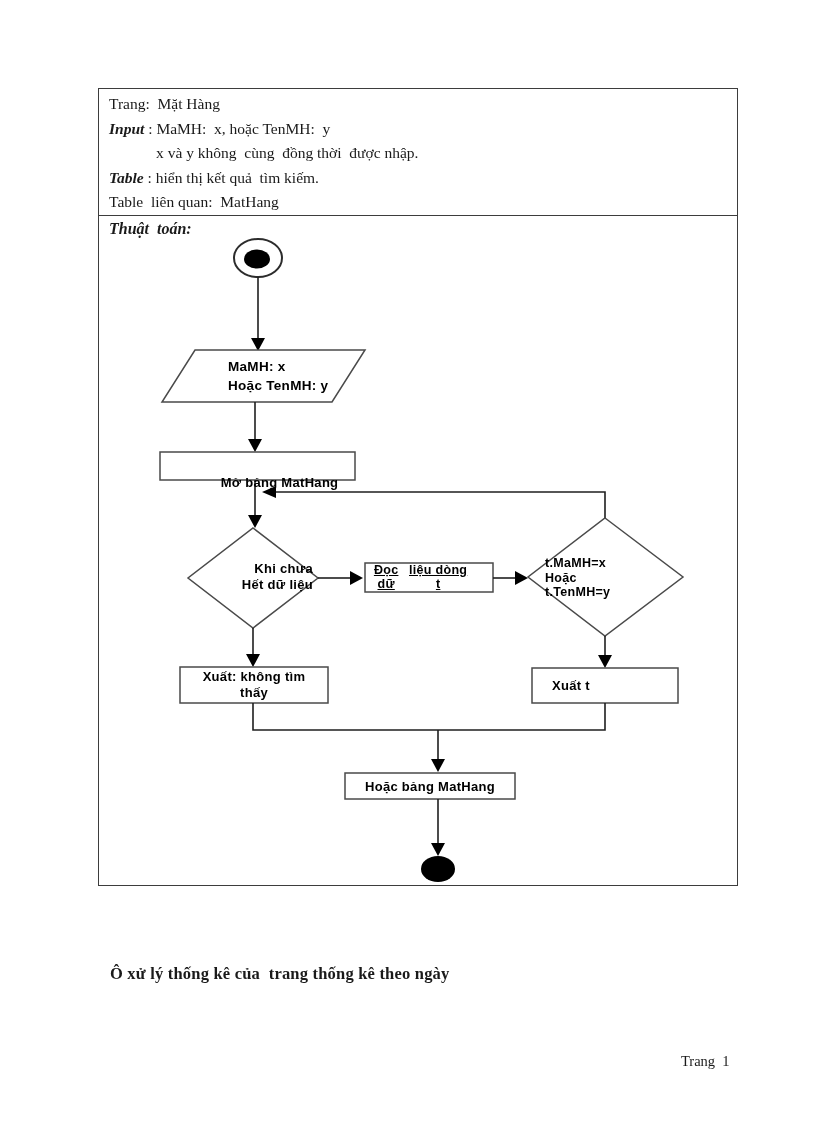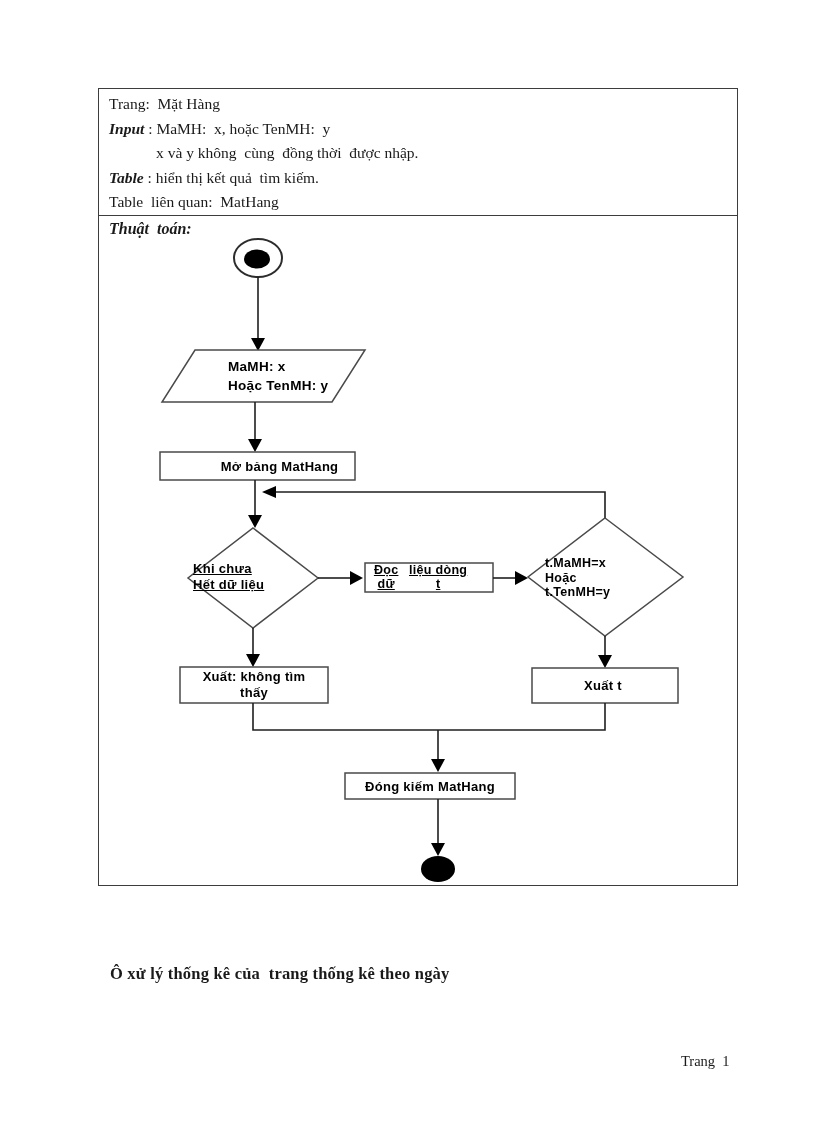--- a/index.html
+++ b/index.html
@@ -26,26 +26,26 @@
     position:absolute;left:0;top:127px;width:100%;
     padding:4px 10px;font-size:16px;font-weight:bold;box-sizing:border-box;
   }
   svg.flow{left:0;top:0;width:816px;height:1123px;pointer-events:none;}
   .flabel{
     position:absolute;font-family:"Liberation Sans", sans-serif;
     font-size:13px;font-weight:700;color:#000000;letter-spacing:0.3px;
   }
   .center{display:flex;align-items:center;justify-content:center;text-align:center;}
   .lbl-input{left:228px;top:357px;line-height:19px;text-align:left;font-size:13.5px;}
-  .lbl-open{left:160px;top:452px;width:195px;height:28px;padding-left:22px;}
-  .lbl-loopcond{left:193px;top:561px;width:120px;height:34px;line-height:16px;display:block;text-align:left;text-decoration:underline;}
+  .lbl-open{left:160px;top:468px;width:195px;height:28px;padding-left:22px;}
+  .lbl-loopcond{left:193px;top:561px;width:120px;height:34px;line-height:16px;display:block;text-align:right;}
   .lbl-read{left:365px;top:563px;width:104px;height:29px;font-size:12.5px;line-height:13.5px;flex-direction:row;text-decoration:underline;}
   .lbl-match{left:545px;top:556px;width:120px;height:44px;font-size:12.5px;line-height:14.5px;display:block;text-align:left;}
   .lbl-notfound{left:180px;top:667px;width:148px;height:36px;line-height:16px;flex-direction:column;}
-  .lbl-outt{left:536px;top:668px;width:134px;height:35px;border-radius:13px;}
+  .lbl-outt{left:504px;top:668px;width:134px;height:35px;border-radius:13px;}
   .lbl-close{left:345px;top:773px;width:170px;height:26px;}
   .bottom-note{left:110px;top:964px;font-size:16.5px;font-weight:bold;letter-spacing:0.2px;}
   .footer{left:681px;top:1053px;font-size:14.5px;}
   .blk{display:block;}
 </style>
 </head>
 <body>
 
 <div class="page">
 
@@ -163,19 +163,19 @@
     <span class="blk">t.TenMH=y</span>
   </div>
 
   <div class="abs flabel center lbl-notfound">
     <span class="blk">Xuất: không tìm</span>
     <span class="blk">thấy</span>
   </div>
 
   <div class="abs flabel center lbl-outt">Xuất t</div>
 
-  <div class="abs flabel center lbl-close">Đóng kiếm MatHang</div>
+  <div class="abs flabel center lbl-close">Hoặc bảng MatHang</div>
 
   <div class="abs bottom-note pre">Ô xử lý thống kê của  trang thống kê theo ngày</div>
 
   <div class="abs footer pre">Trang  1</div>
 
 </div>
 
 </body></html>

